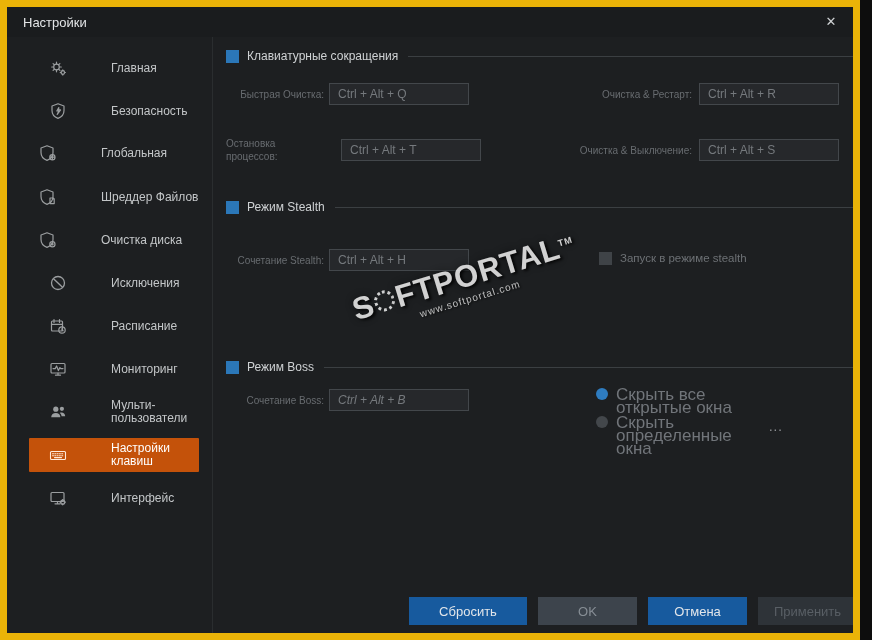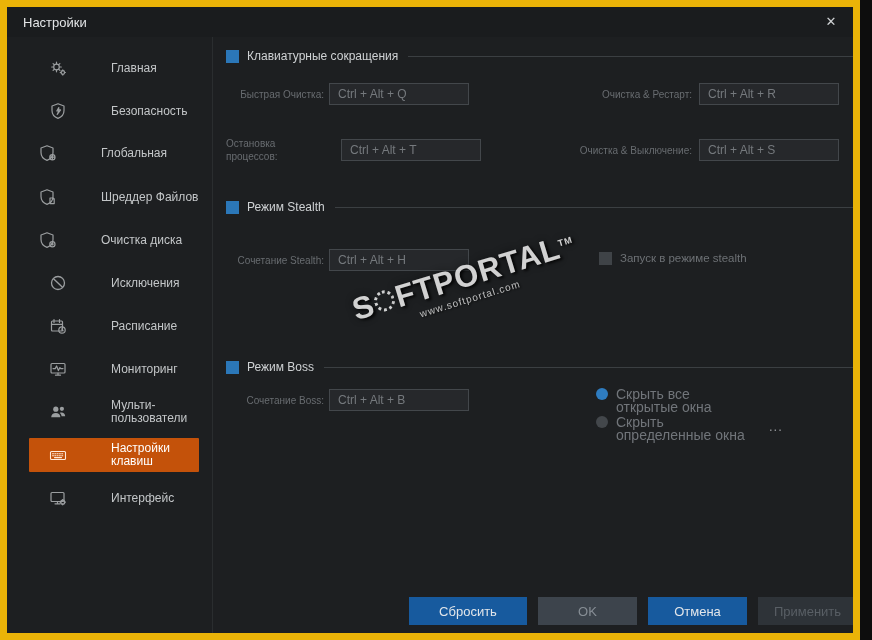--- a/index.html
+++ b/index.html
@@ -42,21 +42,21 @@
   .hotkey{
     position:absolute;width:140px;height:22px;background:#26282b;border:1px solid #43474b;
     color:#75797d;font-size:12px;padding:0 8px;outline:none;
   }
   .chk-row{position:absolute;display:flex;align-items:flex-start;}
   .chk-box{width:13px;height:13px;background:#3f4347;flex:0 0 13px;cursor:pointer;}
   .chk-label{margin-left:8px;font-size:11.5px;color:#6d7175;line-height:13px;}
   .radio{width:12px;height:12px;border-radius:50%;flex:0 0 12px;cursor:pointer;}
   .radio.on{background:#2e7cc0;}
   .radio.off{background:#43474b;}
-  .radio-label{margin-left:8px;font-size:14px;color:#71757a;line-height:13px;width:130px;}
+  .radio-label{margin-left:8px;font-size:17px;color:#71757a;line-height:13px;width:130px;}
   .more-btn{
     position:absolute;color:#96999c;font-size:13px;letter-spacing:1px;line-height:10px;
     cursor:pointer;padding:2px 4px;
   }
   
   .btn{
     position:absolute;top:590px;height:28px;border:none;font-size:13px;cursor:pointer;
   }
   .btn.blue{background:#175a9e;color:#e2e6ea;}
   .btn.gray{background:#3d444c;color:#878e95;}
@@ -244,21 +244,21 @@
     <span class="chk-label">Запуск в режиме stealth</span>
   </div>
 
   <div class="section-head" style="top:353px">
     <span class="sec-check"></span>
     <span class="sec-title">Режим Boss</span>
     <span class="sec-line"></span>
   </div>
 
   <div class="lbl" style="left:219px;top:381px;width:98px">Сочетание Boss:</div>
-  <input class="hotkey" style="left: 322px; top: 382px;" value="Ctrl + Alt + B">
+  <input class="hotkey" style="left: 322px; top: 382px; font-style: italic;" value="Ctrl + Alt + B">
 
   <div class="chk-row" style="left:589px;top:381px">
     <span class="radio on"></span>
     <span class="radio-label">Скрыть все открытые окна</span>
   </div>
   <div class="chk-row" style="left:589px;top:409px">
     <span class="radio off"></span>
     <span class="radio-label">Скрыть определенные окна</span>
   </div>
   <div class="more-btn" style="left:758px;top:413px">...</div>

